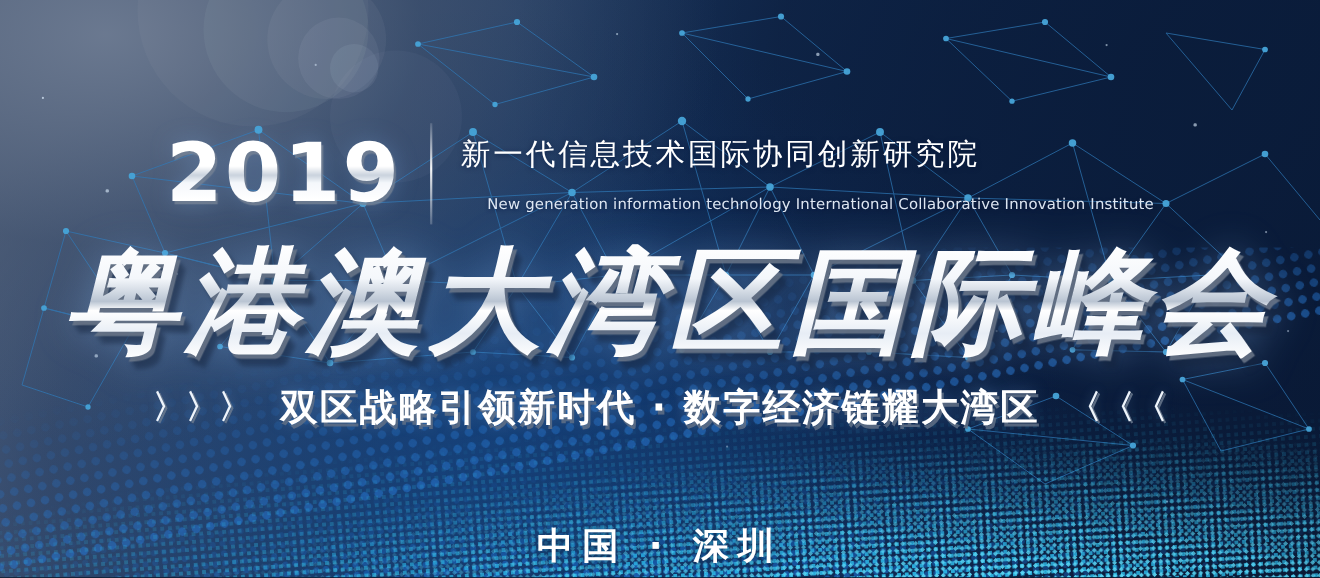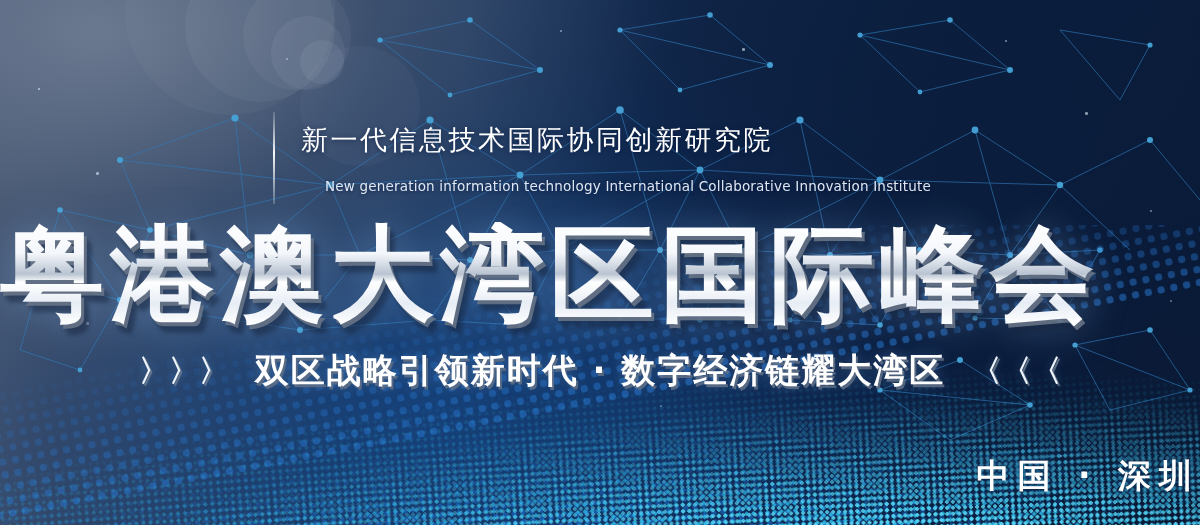--- a/index.html
+++ b/index.html
@@ -109,52 +109,53 @@
   .head-cn{
     font-size:27px; color:#ffffff; letter-spacing:2.5px; white-space:nowrap;
     text-shadow:0 1px 5px rgba(0,20,60,0.65);
   }
   .head-en{
     font-size:13.5px; color:#e9f1fb; letter-spacing:0.2px; white-space:nowrap;
     opacity:0.95; text-shadow:0 1px 4px rgba(0,20,60,0.7);margin-left:24px;
   }
 
   .title{
-    position:absolute; top:222px; left:0; right:0;
-    text-align:left;
+    position:absolute; top:222px; left:16px; right:0;
+    text-align:center;
     font-size:104px; line-height:1; font-weight:bold;
     letter-spacing:6px;
     white-space:nowrap;
     background:linear-gradient(180deg,#ffffff 0%,#f4f7fb 30%,#b9c4d2 50%,#ffffff 58%,#e7edf5 78%,#ffffff 100%);
     -webkit-background-clip:text; background-clip:text;
     color:transparent; -webkit-text-fill-color:transparent;
     filter:
       drop-shadow(3px 4px 0 rgba(108,120,138,0.85))
       drop-shadow(5px 7px 2px rgba(20,35,60,0.55))
       drop-shadow(0 0 18px rgba(150,200,255,0.30));
+    font-style: italic;
   }
 
   .sub-row{
     position:absolute; top:348px; left:0; right:0;
     display:flex; align-items:center; justify-content:center; gap:26px;
   }
   .chev{
     display:flex; gap:3px; font-size:30px; font-weight:bold; line-height:1;
     color:#eef4fb;
     text-shadow:2px 2px 0 rgba(110,125,145,0.8), 0 0 10px rgba(140,195,255,0.35);
   }
   .sub-text{
     font-size:34px; font-weight:bold; color:#ffffff; letter-spacing:2px; white-space:nowrap;
     text-shadow:2px 3px 0 rgba(96,112,134,0.85), 0 0 14px rgba(130,190,255,0.35);
     text-align:right;
   }
 
   .place{
-    position:absolute; top:454px; left:0; right:0;
-    text-align:right;
+    position:absolute; top:474px; left:0; right:0;
+    text-align:center;
     font-size:33px; font-weight:bold; color:#ffffff;
     letter-spacing:8px;
     text-shadow:0 2px 10px rgba(0,30,70,0.8), 0 0 18px rgba(90,200,255,0.35);
   }
 </style>
 </head>
 <body>
 
 <div class="banner">
 
@@ -277,20 +278,21 @@
   <div class="wave-wrap">
     <div class="wave w-sparse"></div>
     <div class="wave w2"></div>
     <div class="wave w1"></div>
     <div class="wave w3"></div>
   </div>
 
   <div class="content">
 
     <div class="head-row">
+      <div class="year">2019</div>
       <div class="divider"></div>
       <div class="head-text">
         <div class="head-cn">新一代信息技术国际协同创新研究院</div>
         <div class="head-en">New generation information technology International Collaborative Innovation Institute</div>
       </div>
     </div>
 
     <div class="title">粤港澳大湾区国际峰会</div>
 
     <div class="sub-row">

